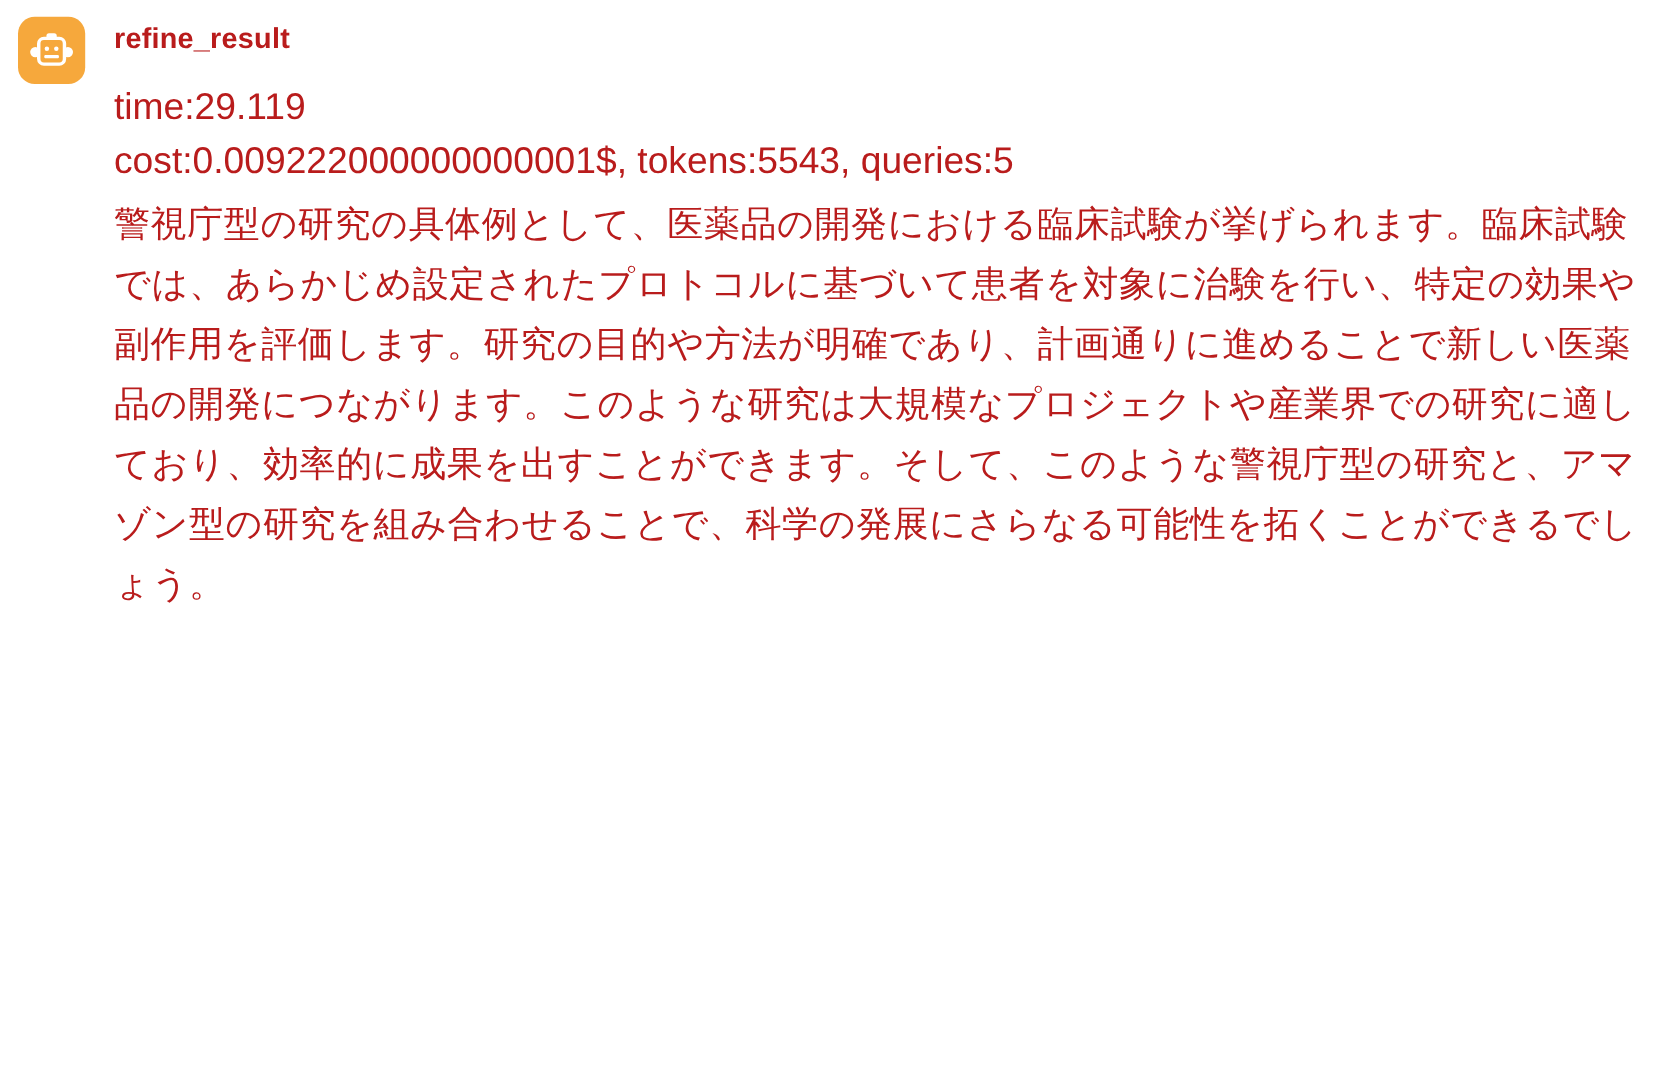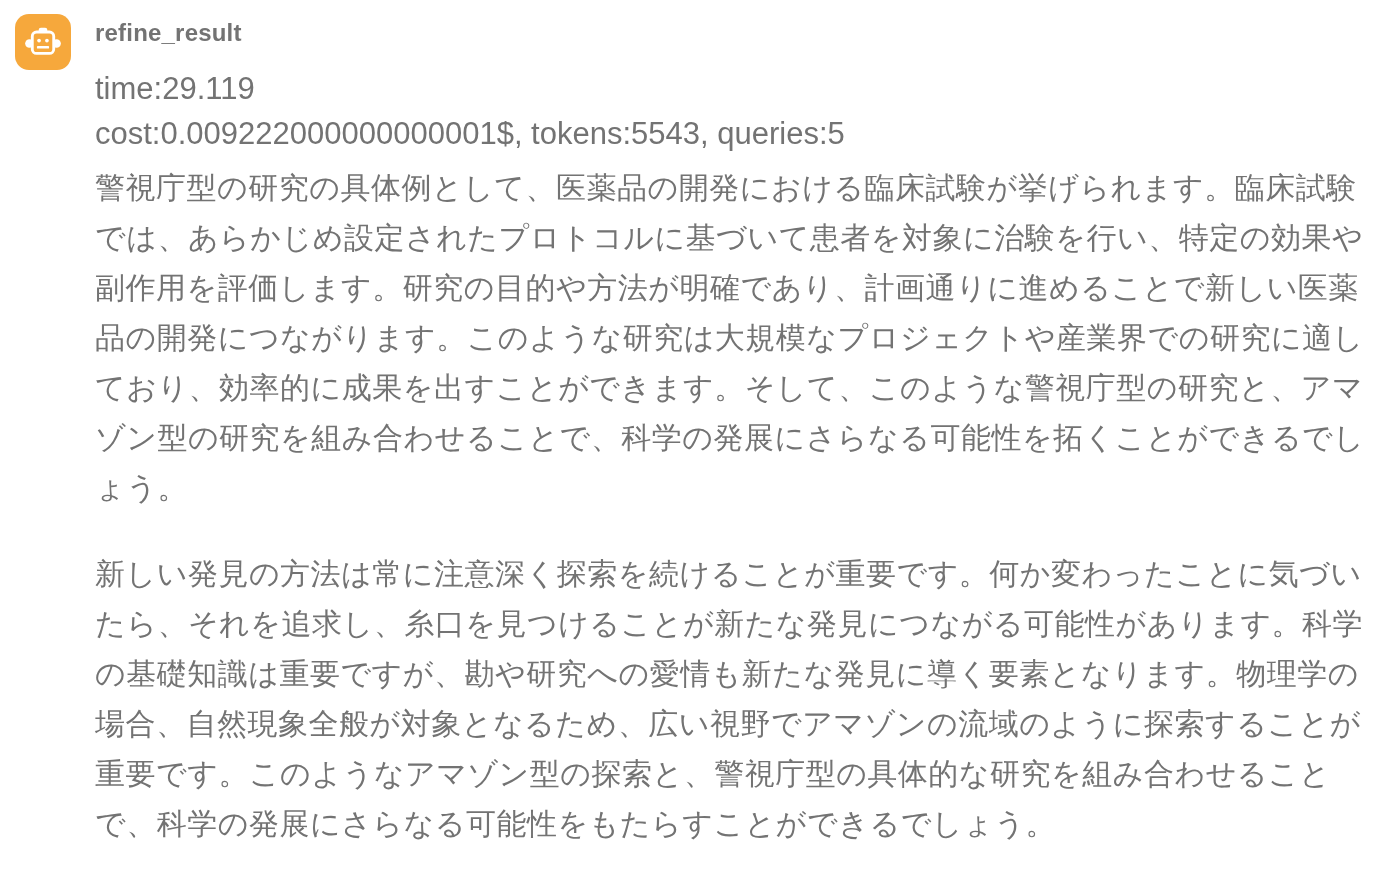--- a/index.html
+++ b/index.html
@@ -21,21 +21,21 @@
     border-radius: 14px;
     background: #F6A83C;
     display: flex;
     align-items: center;
     justify-content: center;
   }
   .avatar svg { display: block; }
   .content {
     flex: 1 1 auto;
     margin-left: 24px;
-    color: #737373;
+    color: #b91c1c;
     padding-right: 4px;
   }
   .author {
     font-size: 24px;
     font-weight: 700;
     line-height: 30px;
     padding-top: 4px;
     letter-spacing: 0.2px;
   }
   .meta {
@@ -74,15 +74,14 @@
       <circle cx="33.5" cy="26" r="2.6" fill="#ffffff"></circle>
 
       <rect x="19.5" y="33.5" width="17" height="3.6" rx="1.2" fill="#ffffff"></rect>
     </svg>
   </div>
   <div class="content">
     <div class="author">refine_result</div>
     <div class="meta meta-time">time:29.119</div>
     <div class="meta meta-cost">cost:0.009222000000000001$, tokens:5543, queries:5</div>
     <p class="para para-1">警視庁型の研究の具体例として、医薬品の開発における臨床試験が挙げられます。臨床試験では、あらかじめ設定されたプロトコルに基づいて患者を対象に治験を行い、特定の効果や副作用を評価します。研究の目的や方法が明確であり、計画通りに進めることで新しい医薬品の開発につながります。このような研究は大規模なプロジェクトや産業界での研究に適しており、効率的に成果を出すことができます。そして、このような警視庁型の研究と、アマゾン型の研究を組み合わせることで、科学の発展にさらなる可能性を拓くことができるでしょう。</p>
-    <p class="para para-2">新しい発見の方法は常に注意深く探索を続けることが重要です。何か変わったことに気づいたら、それを追求し、糸口を見つけることが新たな発見につながる可能性があります。科学の基礎知識は重要ですが、勘や研究への愛情も新たな発見に導く要素となります。物理学の場合、自然現象全般が対象となるため、広い視野でアマゾンの流域のように探索することが重要です。このようなアマゾン型の探索と、警視庁型の具体的な研究を組み合わせることで、科学の発展にさらなる可能性をもたらすことができるでしょう。</p>
   </div>
 </div>
 
 </body></html>

